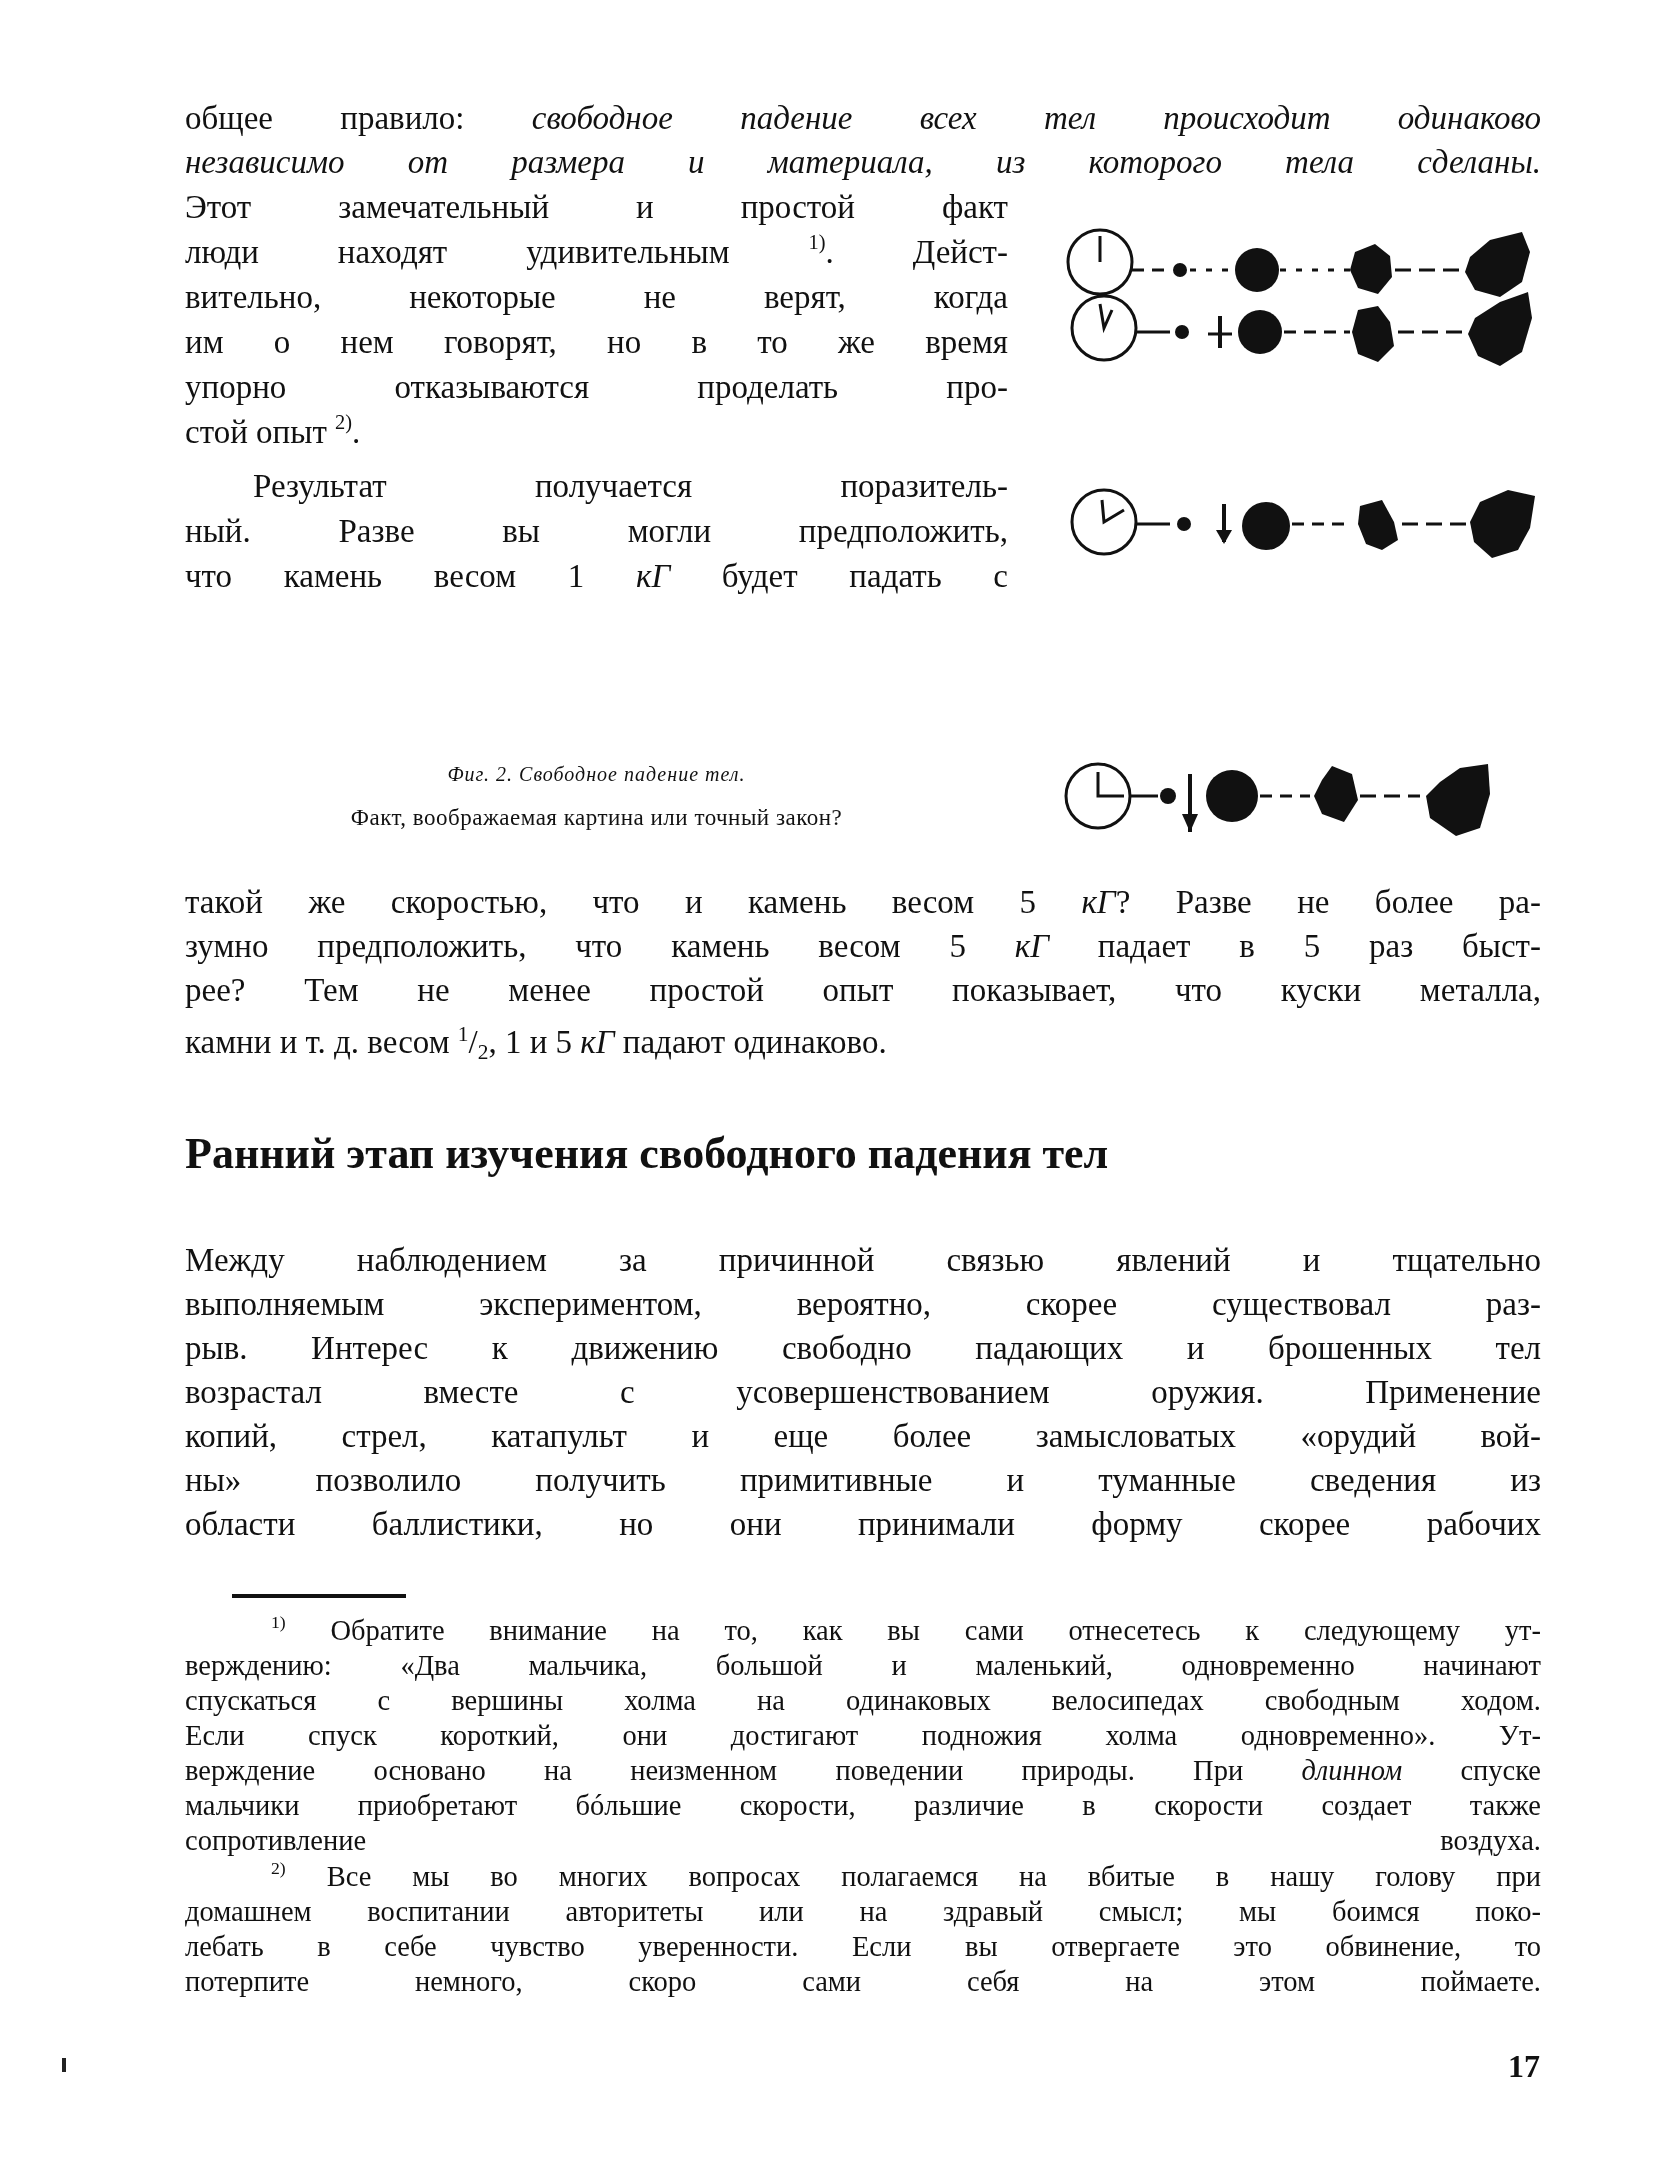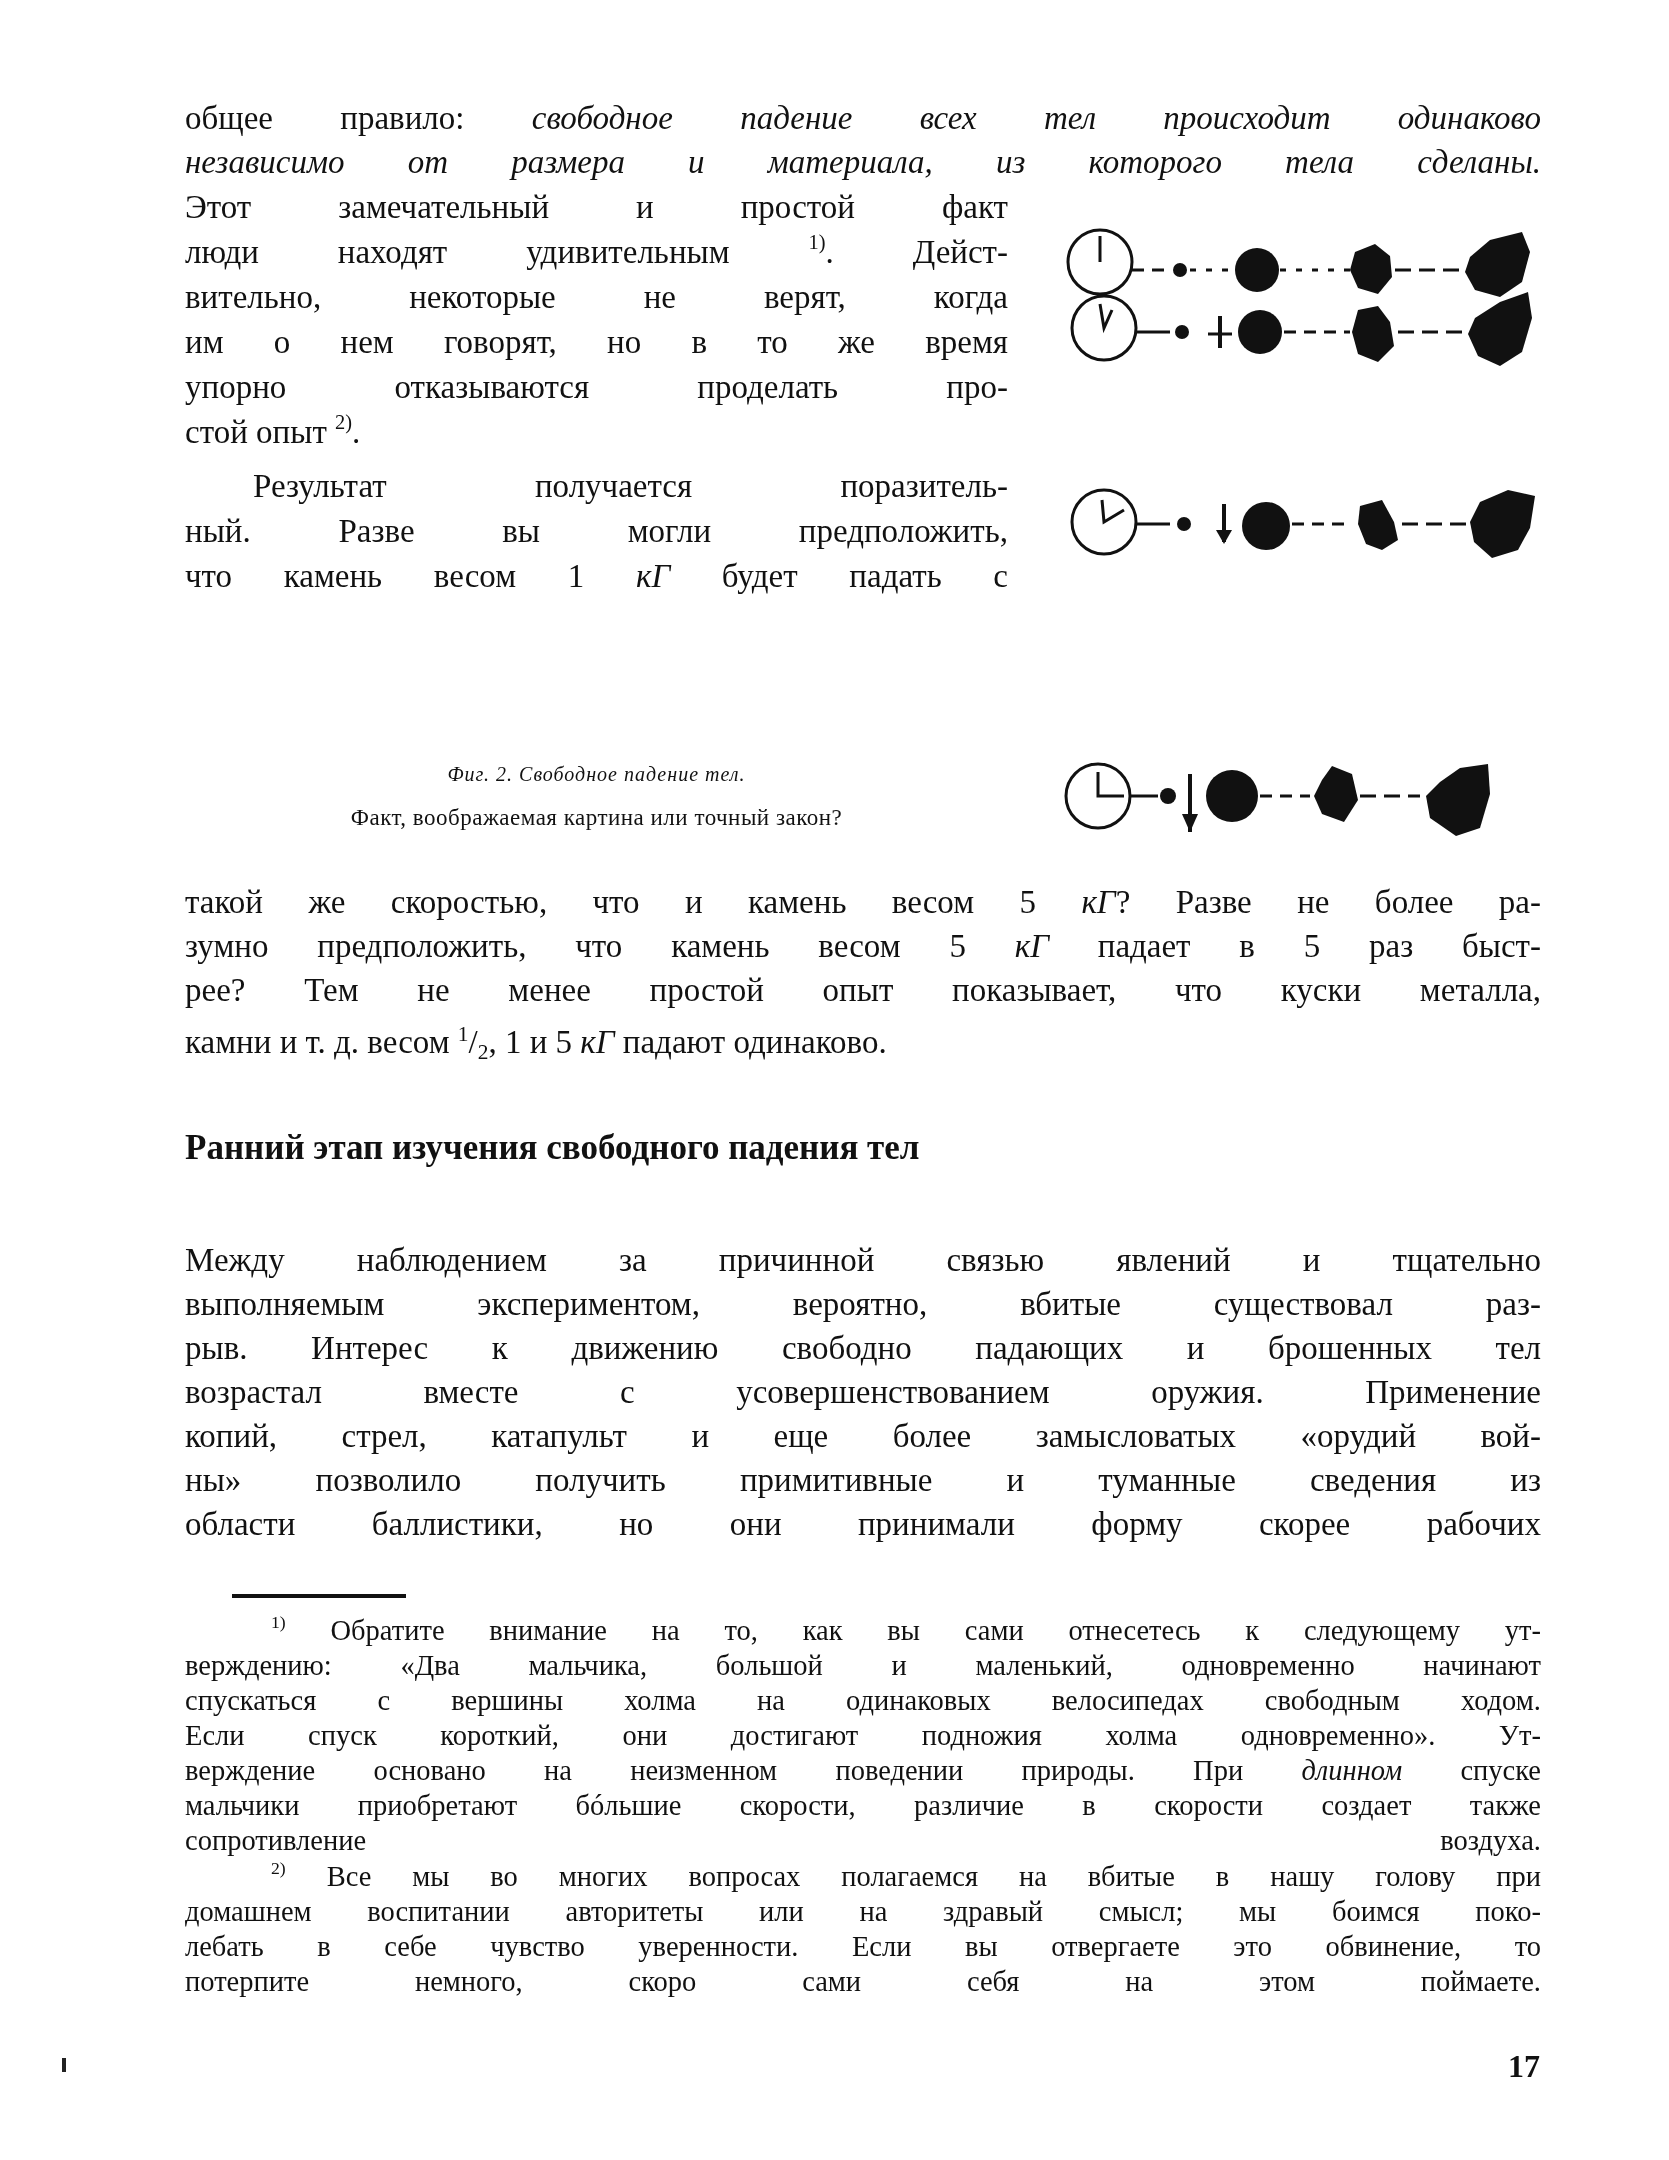--- a/index.html
+++ b/index.html
@@ -14,21 +14,21 @@
     text-align: justify; text-align-last: justify;
     font-family: "Liberation Serif", "DejaVu Serif", serif;
     transform-origin: left top;
   }
   .body-line { left: 185px; width: 1356px; }
   .col-line { left: 185px; width: 823px; }
   .last { text-align-last: left; }
   .it { font-style: italic; }
   .indent { padding-left: 68px; box-sizing: border-box; }
   .heading {
-    position: absolute; left: 185px; top: 1128px; font-size: 35px; font-weight: bold;
+    position: absolute; left: 185px; top: 1128px; font-size: 44px; font-weight: bold;
     font-family: "Liberation Serif", "DejaVu Serif", serif; white-space: nowrap;
   }
   .caption1 {
     position: absolute; left: 185px; width: 823px; top: 763px; text-align: center;
     font-size: 20px; font-style: italic; font-family: Liberation Serif, serif;
     letter-spacing: 1px;
   }
   .caption2 {
     position: absolute; left: 185px; width: 823px; top: 805px; text-align: center;
     font-size: 23px; font-family: "Liberation Serif", serif; letter-spacing: 0.5px;
@@ -149,21 +149,21 @@
   <div class="caption2">Факт, воображаемая картина или точный закон?</div>
 
   <div class="line body-line" style="top:882px"><span>такой же скоростью, что и камень весом 5 </span><span class="it">кГ</span><span>? Разве не более ра-</span></div>
   <div class="line body-line" style="top:926px"><span>зумно предположить, что камень весом 5 </span><span class="it">кГ</span><span> падает в 5 раз быст-</span></div>
   <div class="line body-line" style="top:970px">рее? Тем не менее простой опыт показывает, что куски металла,</div>
   <div class="line body-line last" style="top:1014px"><span>камни и т. д. весом </span><span class="frac-num">1</span><span>/</span><span class="frac-den">2</span><span>, 1 и 5 </span><span class="it">кГ</span><span> падают одинаково.</span></div>
 
   <div class="heading">Ранний этап изучения свободного падения тел</div>
 
   <div class="line body-line" style="top:1240px">Между наблюдением за причинной связью явлений и тщательно</div>
-  <div class="line body-line" style="top:1284px">выполняемым экспериментом, вероятно, вбитые существовал раз-</div>
+  <div class="line body-line" style="top:1284px">выполняемым экспериментом, вероятно, скорее существовал раз-</div>
   <div class="line body-line" style="top:1328px">рыв. Интерес к движению свободно падающих и брошенных тел</div>
   <div class="line body-line" style="top:1372px">возрастал вместе с усовершенствованием оружия. Применение</div>
   <div class="line body-line" style="top:1416px">копий, стрел, катапульт и еще более замысловатых «орудий вой-</div>
   <div class="line body-line" style="top:1460px">ны» позволило получить примитивные и туманные сведения из</div>
   <div class="line body-line" style="top:1504px">области баллистики, но они принимали форму скорее рабочих</div>
 
   <div class="fn-rule"></div>
 
   <div class="fn indent" style="top:1614px"><sup>1)</sup> <span>Обратите внимание на то, как вы сами отнесетесь к следующему ут-</span></div>
   <div class="fn" style="top:1649px">верждению: «Два мальчика, большой и маленький, одновременно начинают</div>

